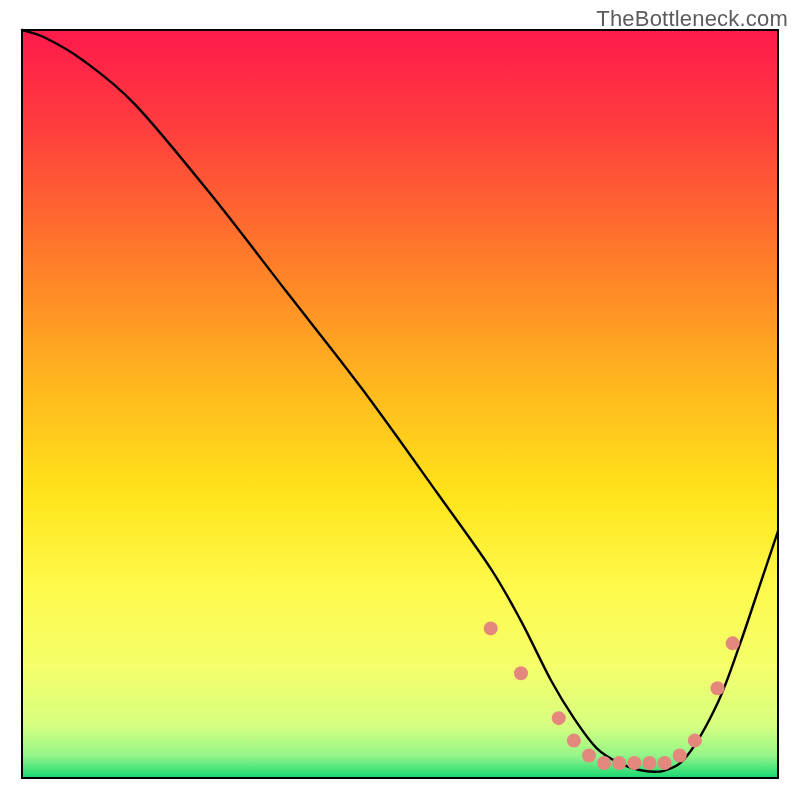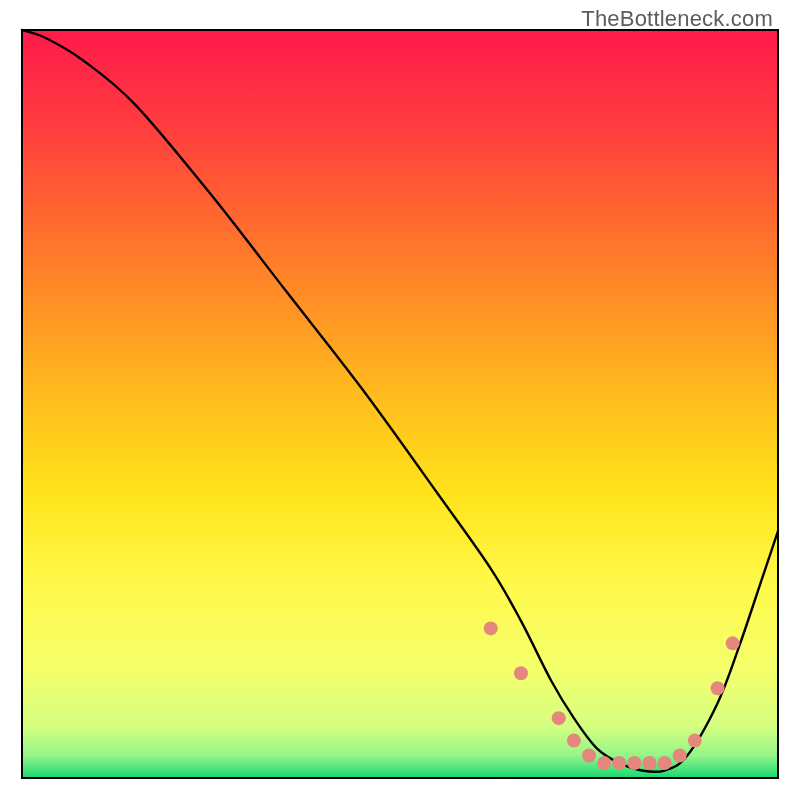--- a/index.html
+++ b/index.html
@@ -12,21 +12,21 @@
     font-family: Arial, Helvetica, sans-serif;
   }
   .chart-container {
     position: relative;
     width: 800px;
     height: 800px;
   }
   .watermark {
     position: absolute;
     top: 6px;
-    right: 27px;
+    right: 12px;
     color: #5c5c5c;
     font-size: 22px;
     letter-spacing: 0.2px;
     z-index: 10;
   }
   svg {
     display: block;
     position: absolute;
     top: 0;
     left: 0;

